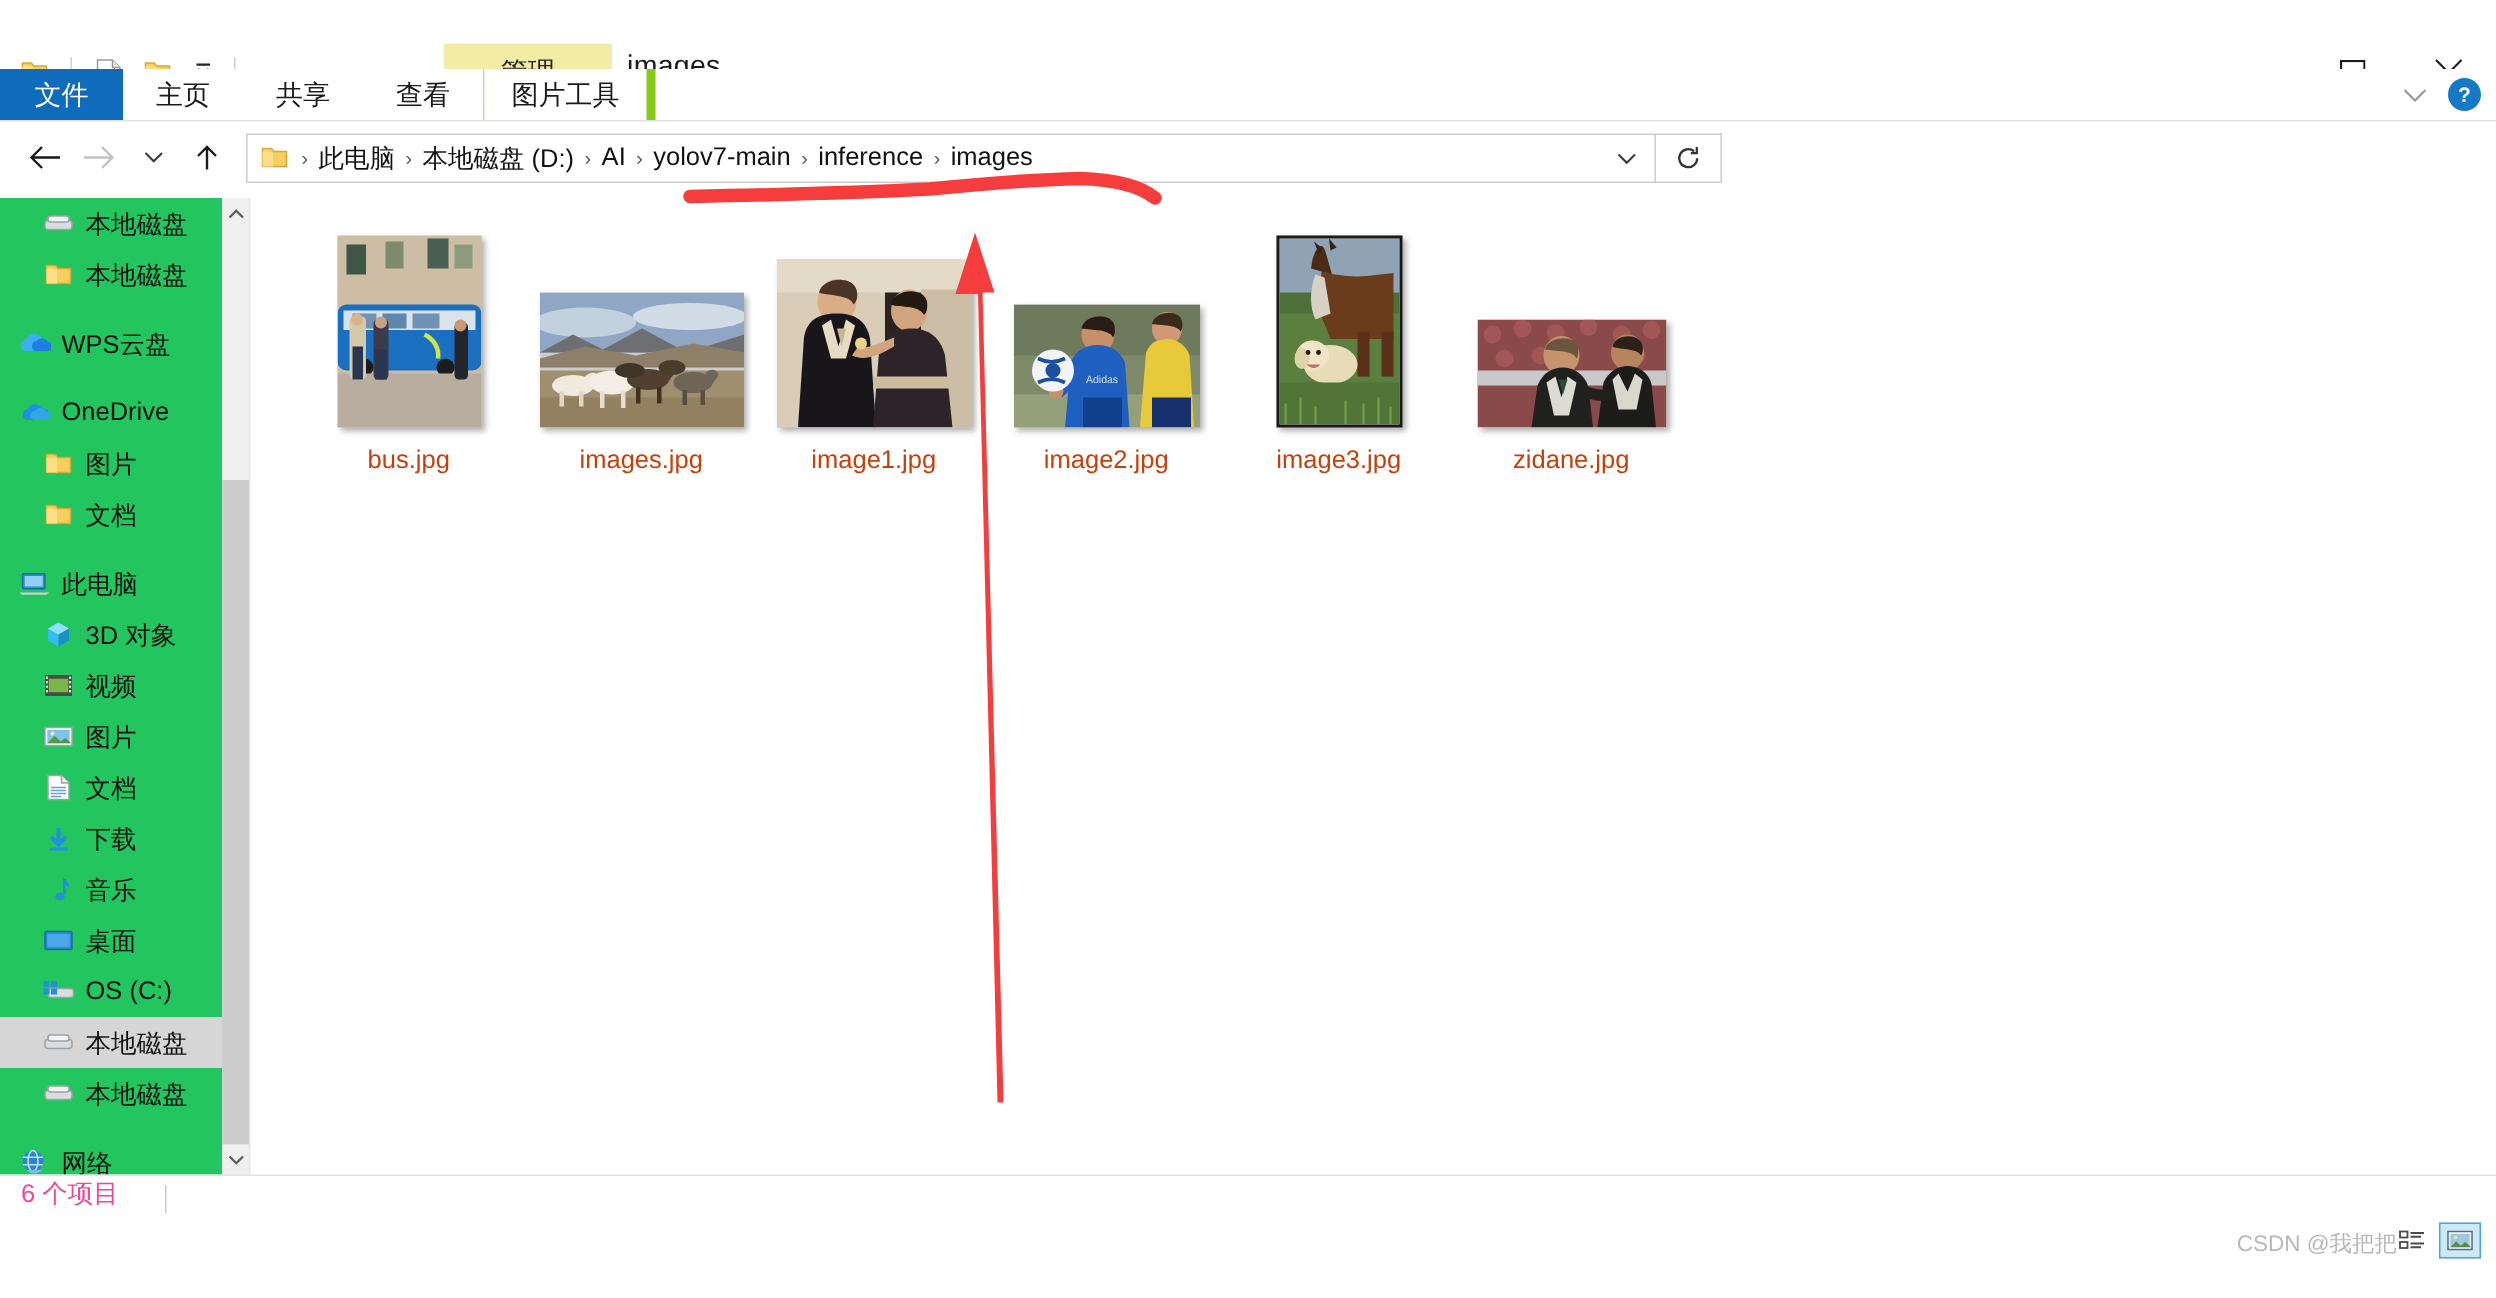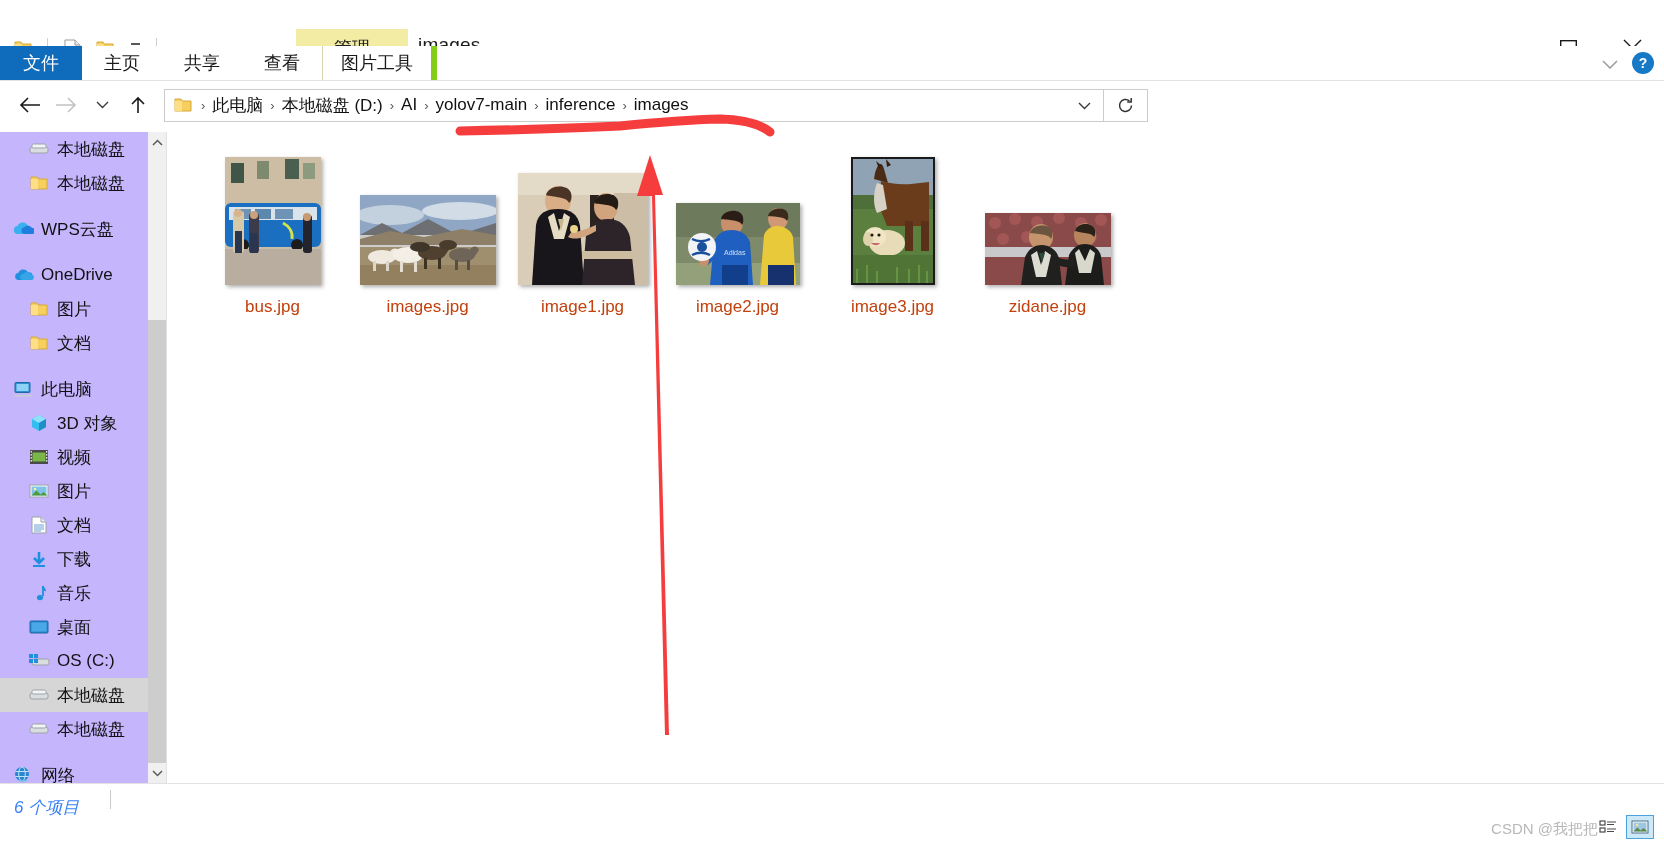--- a/index.html
+++ b/index.html
@@ -92,21 +92,21 @@
   }
   .search {
     margin-left:10px; width:404px; height:33px; border:1px solid #cccccc; background:#fff;
     display:flex; align-items:center; padding-left:12px; gap:10px;
   }
   .search-ph { font-size:17px; color:#6d6d6d; }
 
   
   .sidebar {
     position:absolute; left:0; top:132px; width:148px; height:651px;
-    background:#c4b5fd; overflow:hidden;
+    background:#22c55e; overflow:hidden;
   }
   .snode {
     height:34px; display:flex; align-items:center; gap:7px; padding-left:28px;
     font-size:17px; color:#111; white-space:nowrap;
   }
   .snode.root { padding-left:12px;text-align:center; }
   .snode.sel { background:#d6d6d6; }
   .snode .ico { width:22px; height:22px; flex:none; display:flex; align-items:center; justify-content:center; }
   .sgap { height:12px; }
 
@@ -124,21 +124,21 @@
   .filearea { position:absolute; left:167px; top:132px; width:1497px; height:651px; background:#fff; }
   .grid { position:absolute; left:28px; top:8px; display:flex; align-items:flex-start; gap:0; }
   .cell { width:155px; display:flex; flex-direction:column; align-items:center; }
   .thumbbox { height:145px; display:flex; align-items:flex-end; justify-content:center; }
   .thumb { box-shadow:2px 2px 4px rgba(0,0,0,.32); background:#ccc; overflow:hidden; position:relative; }
   .fname { margin-top:12px; font-size:17px; color:#c2410c; }
 
   
   .statusdiv { position:absolute; left:0; top:783px; width:1664px; height:1px; background:#e2e2e2; }
   .status { position:absolute; left:0; top:784px; width:1664px; height:81px; background:#ffffff; }
-  .status-txt { position:absolute; left:14px; top:12px; font-size:17px; color:#3b82f6;font-style:italic; }
+  .status-txt { position:absolute; left:14px; top:0; font-size:17px; color:#ec4899; }
   .status-sep { position:absolute; left:110px; top:6px; width:1px; height:19px; background:#c9c9c9; }
   .viewbtns { position:absolute; right:10px; top:31px; display:flex; gap:4px; }
   .vbtn { width:28px; height:24px; display:flex; align-items:center; justify-content:center; }
   .vbtn.active { background:#cde8f7; border:1px solid #4aa3df; }
   .watermark {
     position:absolute; right:66px; top:36px; font-size:15px; color:#b8b8b8; white-space:nowrap;
   }
 
   
   .annot { position:absolute; left:0; top:0; width:1664px; height:865px; pointer-events:none; }

